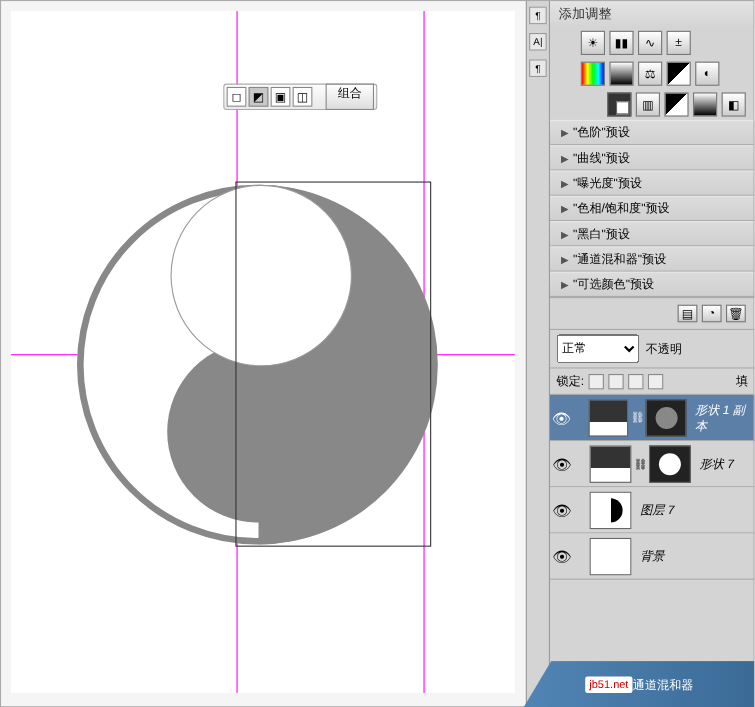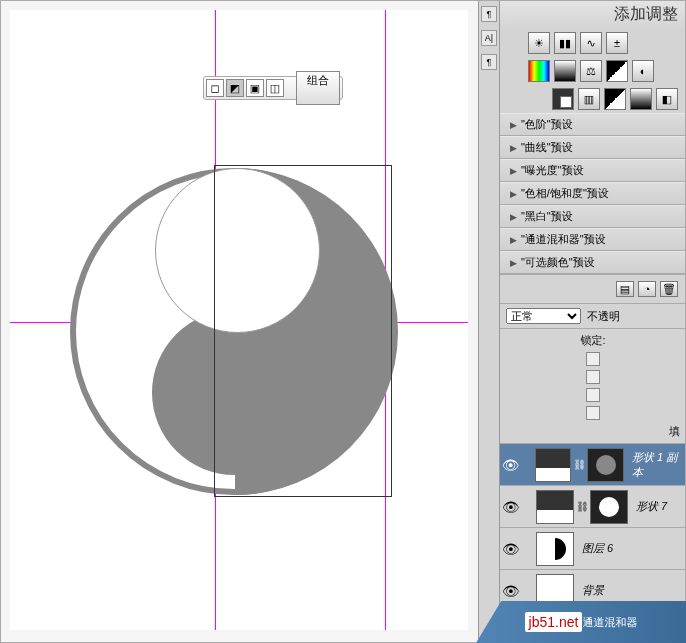--- a/index.html
+++ b/index.html
@@ -11,68 +11,68 @@
 
 .selection-rect{position:absolute;left:204px;top:155px;width:178px;height:332px;border:1px solid #333;}
 .big-circle{position:absolute;left:60px;top:158px;width:327px;height:327px;border-radius:50%;border:6px solid #888;background:#fff;}
 .yin-shape{position:absolute;left:225px;top:158px;width:163px;height:327px;background:#888;border-radius:0 327px 327px 0;}
 .yin-top{position:absolute;left:145px;top:158px;width:165px;height:165px;background:#fff;border-radius:50%;border:1px solid #999;}
 .yin-bottom{position:absolute;left:142px;top:300px;width:165px;height:165px;background:#888;border-radius:50%;}
 
 .pathops{position:absolute;left:203px;top:76px;height:24px;display:flex;align-items:center;gap:2px;background:linear-gradient(#fdfdfd,#e8e8e8);border:1px solid #aaa;border-radius:3px;padding:2px;}
 .pathops .ico{width:18px;height:18px;border:1px solid #888;background:#fff;display:flex;align-items:center;justify-content:center;}
 .pathops .ico.sel{background:#c8c8c8;}
-.pathops .combine{width:44px;height:34px;border:1px solid #888;background:linear-gradient(#fff,#ddd);margin-left:10px;text-align:center;line-height:16px;}
+.pathops .combine{width:44px;height:24px;border:1px solid #888;background:linear-gradient(#fff,#ddd);margin-left:10px;text-align:center;line-height:16px;}
 
 .right-panel{position:absolute;right:0;top:0;width:208px;height:643px;display:flex;}
 .tool-col{width:22px;background:#d4d4d4;border-left:1px solid #999;border-right:1px solid #999;display:flex;flex-direction:column;align-items:center;padding-top:6px;gap:8px;}
 .tool-col .t{width:16px;height:16px;border:1px solid #999;background:#e8e8e8;display:flex;align-items:center;justify-content:center;font-size:9px;}
 
 .panels{flex:1;background:#d4d4d4;display:flex;flex-direction:column;}
 .panel-sec{border-bottom:1px solid #aaa;}
-.panel-head{font-size:16px;color:#333;padding:4px 8px;background:linear-gradient(#e4e4e4,#d4d4d4);text-align:right;}
+.panel-head{font-size:12px;color:#333;padding:4px 8px;background:linear-gradient(#e4e4e4,#d4d4d4);}
 .icon-row{display:flex;gap:4px;padding:3px 6px;justify-content:flex-start;}
 .icon-row.right{justify-content:flex-end;}
 .icon-row.pad{padding-left:28px;}
 .aicon{width:22px;height:22px;border:1px solid #777;background:linear-gradient(#fff,#ccc);display:flex;align-items:center;justify-content:center;font-size:11px;}
 .aicon.grad{background:linear-gradient(#fff,#000);}
 .aicon.prism{background:linear-gradient(90deg,#f00,#ff0,#0f0,#0ff,#00f);}
 .aicon.split{background:linear-gradient(135deg,#000 50%,#fff 50%);}
 .aicon.bw{background:#333;position:relative;}
 .aicon.bw::after{content:"";position:absolute;right:1px;bottom:1px;width:10px;height:10px;background:#fff;border:1px solid #666;}
 
 .preset-list{background:#d4d4d4;}
 .preset-item{padding:3px 10px;border-top:1px solid #e8e8e8;border-bottom:1px solid #aaa;background:linear-gradient(#dcdcdc,#d0d0d0);display:flex;align-items:center;}
 .preset-item .tri{color:#555;margin-right:4px;font-size:9px;}
 
 .layer-panel{flex:1;background:#d4d4d4;display:flex;flex-direction:column;}
 .lp-tabs{display:flex;background:#c8c8c8;border-bottom:1px solid #999;}
 .lp-tabs .tab{padding:4px 10px;border-right:1px solid #aaa;}
 .lp-tabs .tab.active{background:#d4d4d4;}
 .lp-row1{display:flex;align-items:center;padding:4px 6px;gap:6px;border-bottom:1px solid #aaa;}
-.lp-row1 select{flex:0 0 75px;height:16px;font-size:11px;}
-.lp-row2{display:flex;align-items:center;padding:4px 6px;gap:4px;border-bottom:1px solid #aaa;flex-direction:column;}
+.lp-row1 select{flex:0 0 75px;height:26px;font-size:11px;}
+.lp-row2{display:flex;align-items:center;padding:4px 6px;gap:4px;border-bottom:1px solid #aaa;}
 .lp-lock-ico{width:14px;height:14px;border:1px solid #888;background:#eee;display:inline-block;}
 
 .layer-list{flex:1;background:#d4d4d4;}
 .layer{display:flex;align-items:center;height:42px;border-bottom:1px solid #aaa;background:#d4d4d4;padding-left:0;}
 .layer.sel{background:#5b7fa6;color:#fff;}
 .layer .eye{width:22px;text-align:center;font-size:14px;}
 .layer .chain{width:12px;}
 .layer .thumb{width:38px;height:34px;background:#fff;border:1px solid #666;margin:0 2px;display:flex;align-items:center;justify-content:center;position:relative;}
 .layer .thumb.mask{background:#222;}
 .layer .thumb.mask .c{width:20px;height:20px;background:#fff;border-radius:50%;}
 .layer .thumb.dark-half{background:linear-gradient(to bottom,#333 60%,#fff 60%);}
 .layer .thumb .yy{width:22px;height:22px;border-radius:50%;background:conic-gradient(#000 0 50%,#fff 50% 100%);}
 .layer .thumb.white{background:#fff;}
 .layer .link{width:12px;font-size:10px;text-align:center;}
 .layer .lname{margin-left:6px;font-style:italic;}
 
 .watermark{position:absolute;right:0;bottom:0;width:210px;height:42px;background:linear-gradient(90deg,#5185b5,#3b6a96);color:#fff;display:flex;align-items:center;justify-content:center;font-size:14px;clip-path:polygon(12% 0,100% 0,100% 100%,0 100%);z-index:99;}
-.watermark .logo{background:#fff;color:#c00;padding:2px 4px;margin-right:0;font-size:14px;border-radius:2px;}
+.watermark .logo{background:#fff;color:#c00;padding:2px 4px;margin-right:0;font-size:10px;border-radius:2px;}
 .border-frame{position:absolute;inset:0;border:1px solid #aaa;pointer-events:none;}
 </style>
 </head>
 <body>
 
 <div class="canvas-area">
   <div class="canvas">
     <div class="guide-v" style="left:205px"></div>
     <div class="guide-v" style="left:375px"></div>
     <div class="guide-h" style="top:312px"></div>
@@ -193,21 +193,21 @@
               <div class="c"></div>
             </div>
           <div class="lname">形状 7</div>
         </div>
         <div class="layer">
           <div class="eye">👁</div>
           <div class="chain"></div>
           <div class="thumb">
               <div class="yy"></div>
             </div>
-          <div class="lname">图层 6</div>
+          <div class="lname">图层 7</div>
         </div>
         <div class="layer">
           <div class="eye">👁</div>
           <div class="chain"></div>
           <div class="thumb white"></div>
           <div class="lname" style="">背景</div>
         </div>
       </div>
     </div>
   </div>

